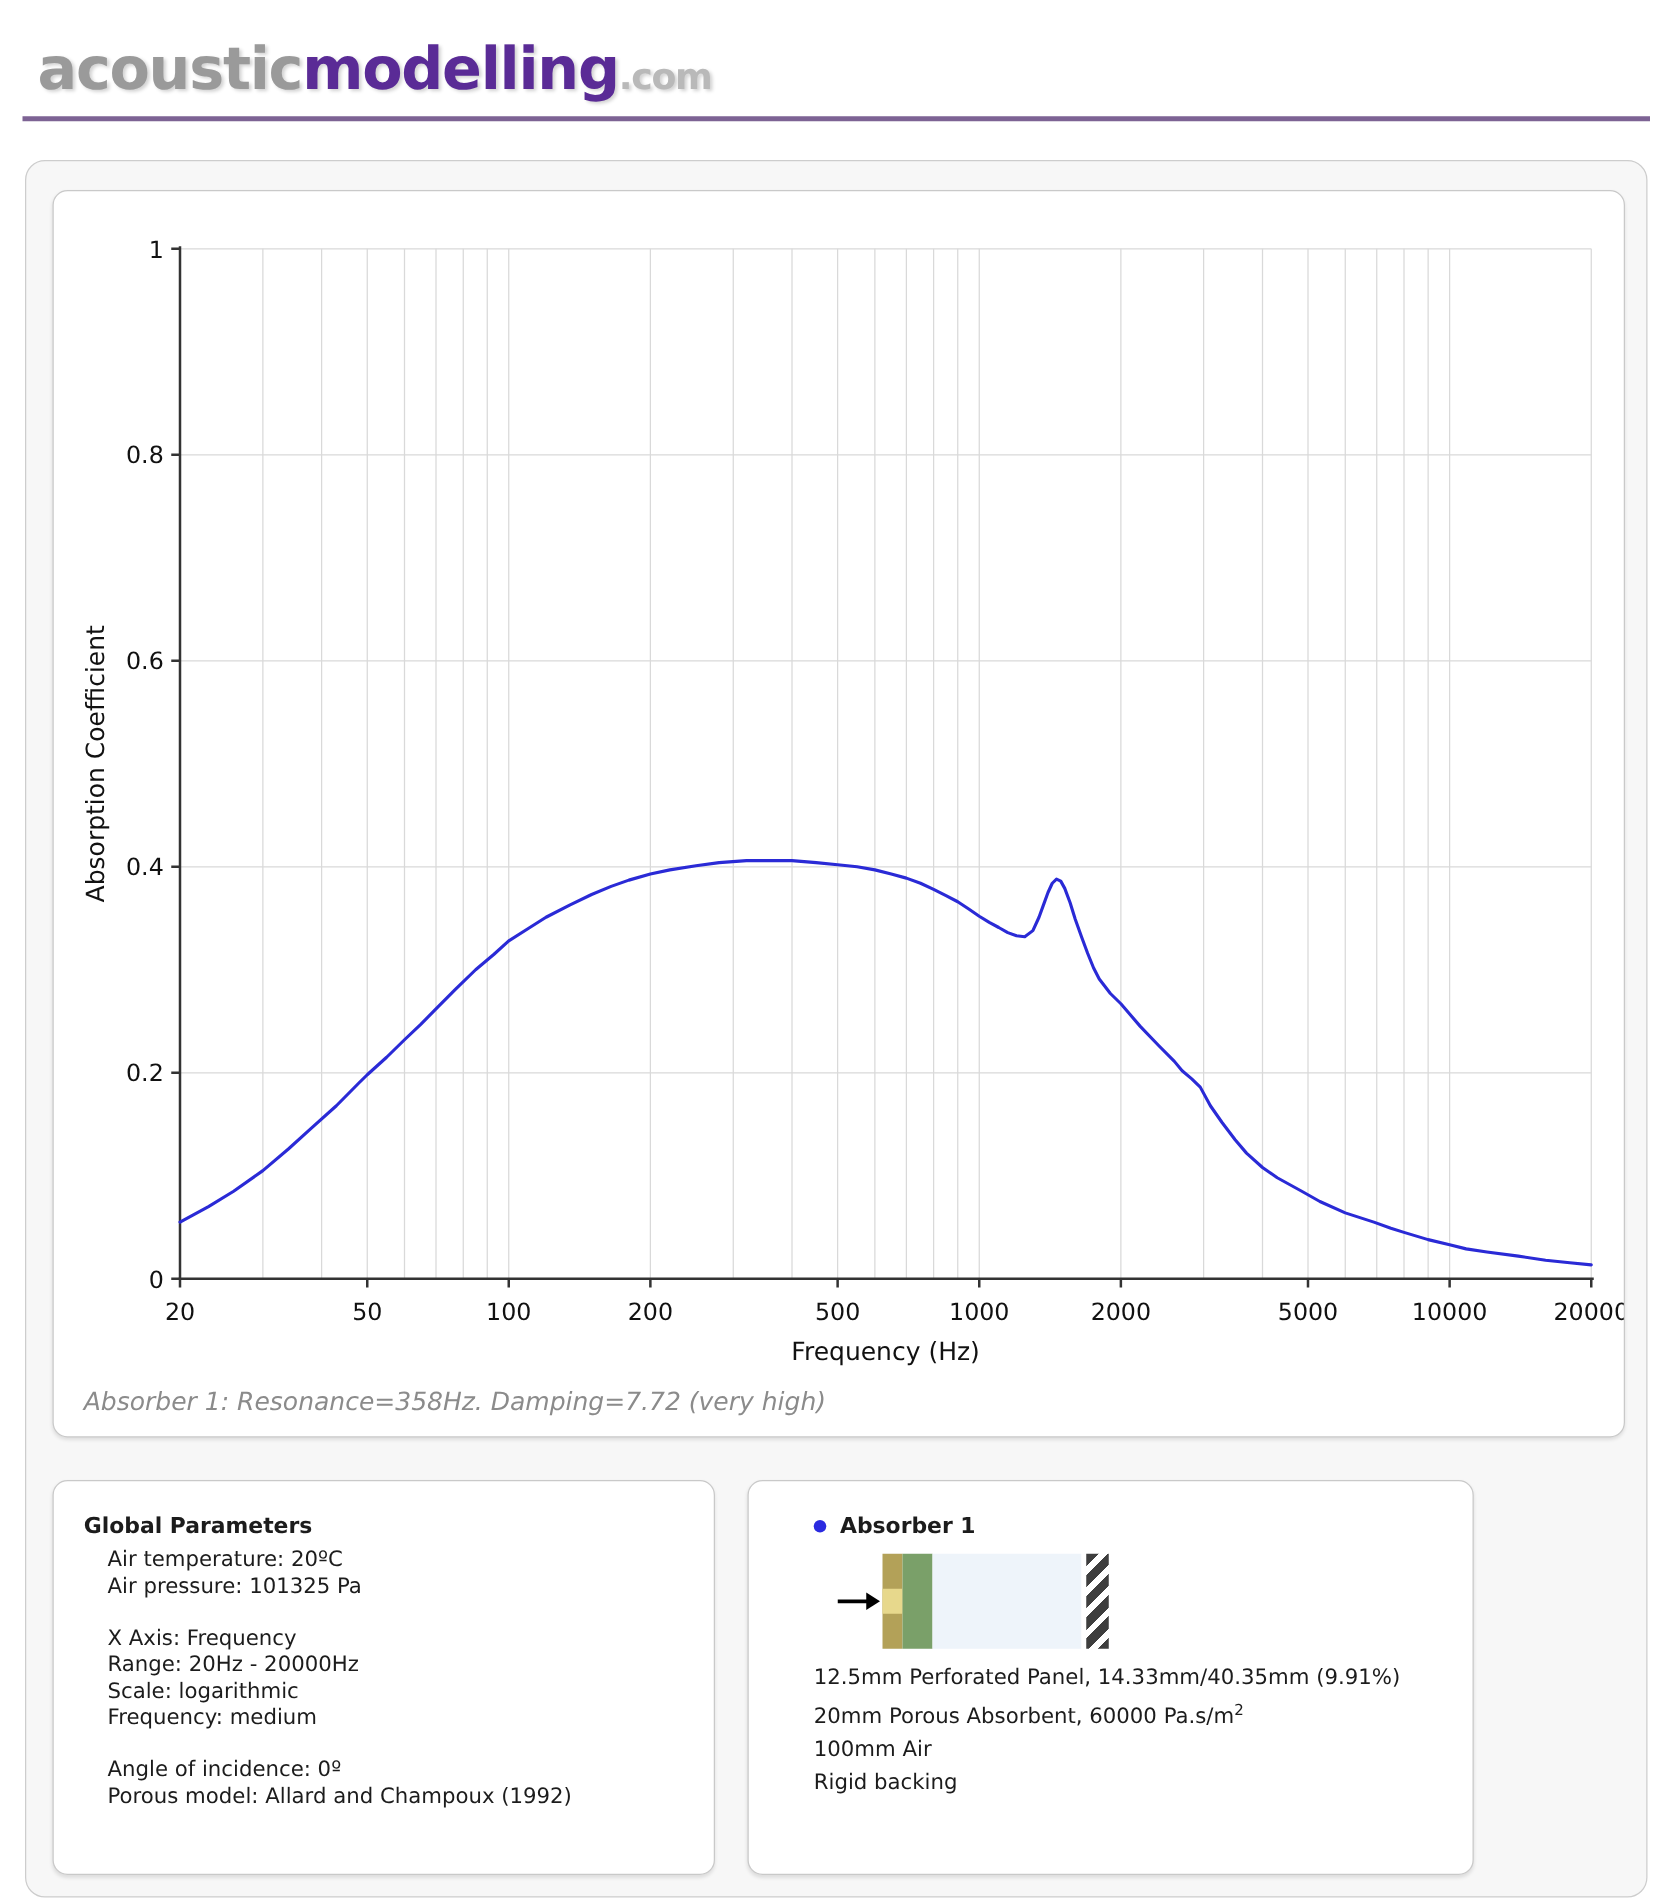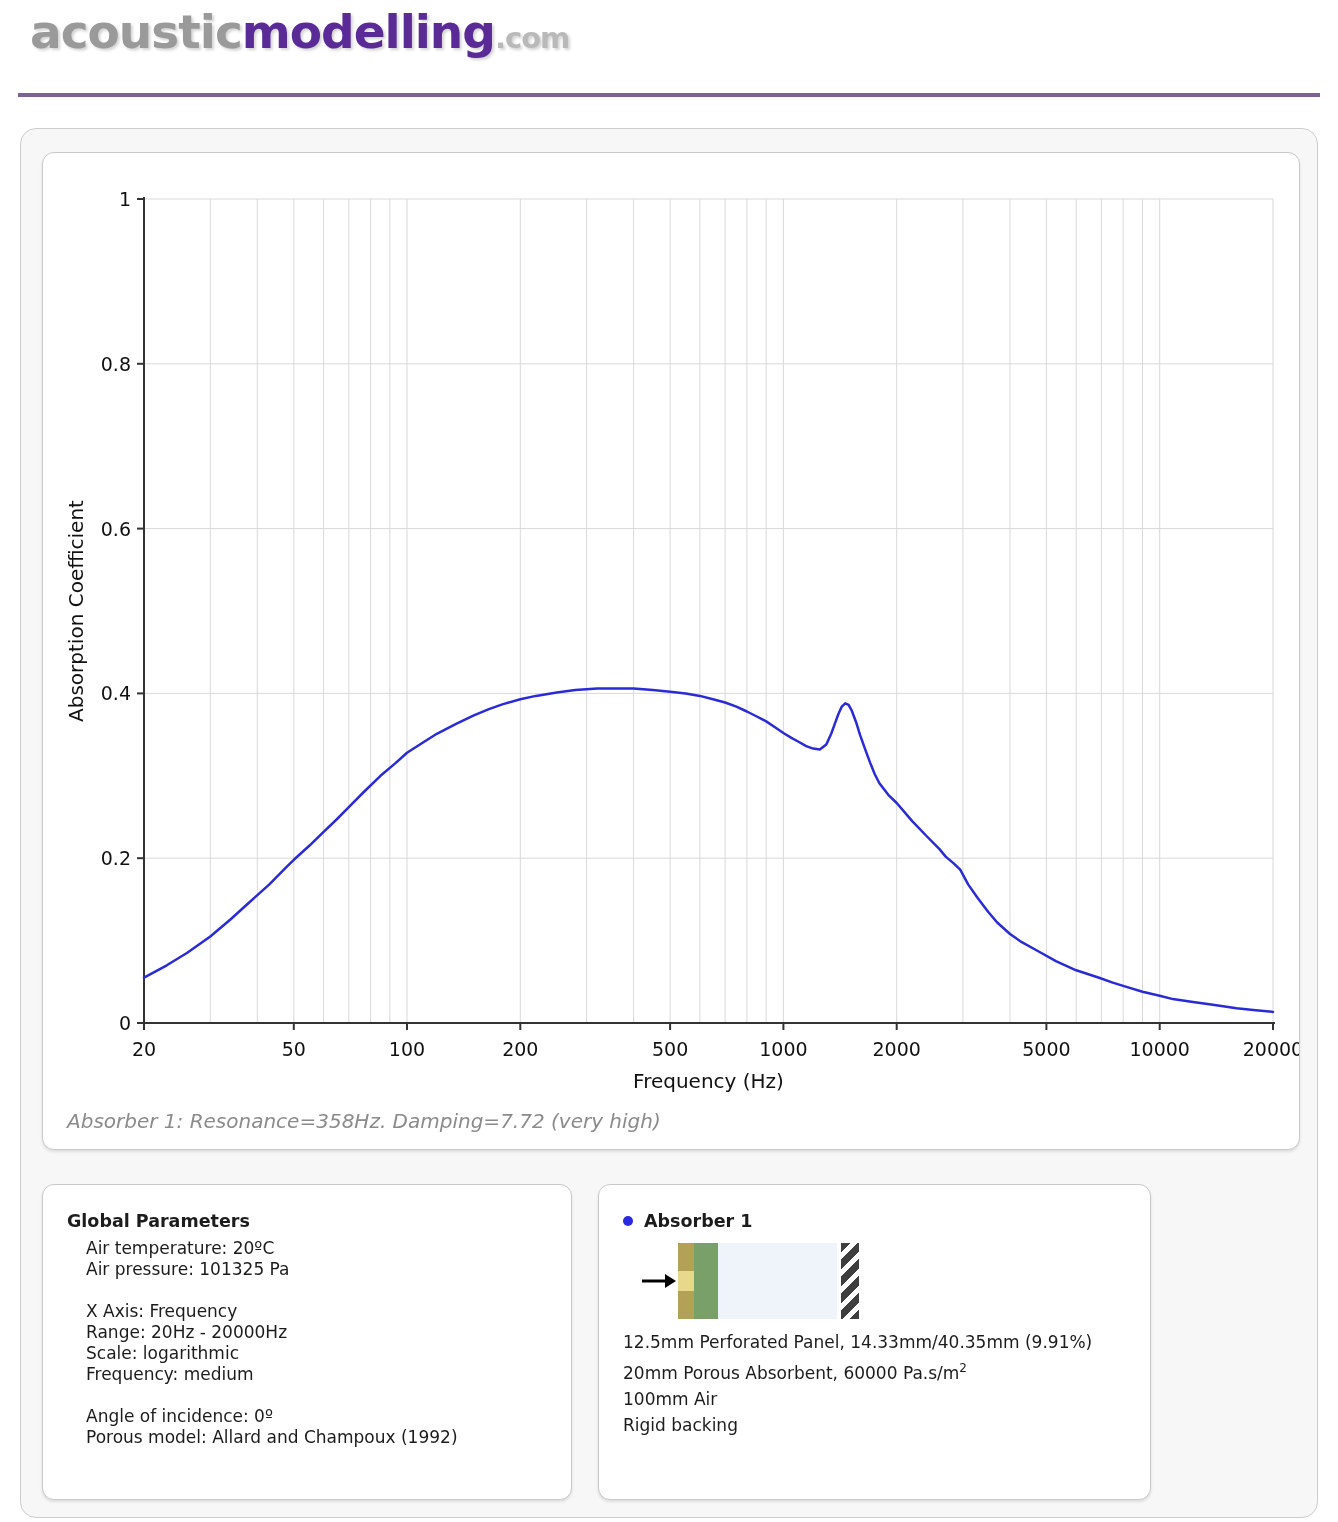--- a/index.html
+++ b/index.html
@@ -2,21 +2,21 @@
 <html><head>
 <meta charset="utf-8">
 <style>
   html,body{margin:0;padding:0;}
   body{
     width:1338px;height:1522px;position:relative;overflow:hidden;
     background:#ffffff;color:#1c1c1c;
     font-family:"DejaVu Sans","Liberation Sans",sans-serif;
   }
   
-  .logo{position:absolute;left:30px;top:4px;font-weight:bold;font-size:47px;
+  .logo{position:absolute;left:30px;top:28px;font-weight:bold;font-size:47px;
         letter-spacing:-1px;text-shadow:2px 2px 3px #d2d2d2;white-space:nowrap;cursor:pointer;}
   .logo .p1{color:#9a9a9a;}
   .logo .p2{color:#5a2b96;}
   .logo .p3{color:#b9b9b9;font-size:29px;}
   .toprule{position:absolute;left:18px;top:93px;width:1302px;height:4px;background:#7d6394;}
 
   
   .panel{position:absolute;left:20px;top:128px;width:1296px;height:1388px;
          background:#f7f7f7;border:1px solid #cdcdcd;border-radius:16px;}
 
@@ -29,21 +29,21 @@
   .chart-caption{position:absolute;left:24px;top:956px;font-size:20px;font-style:italic;color:#8b8b8b;}
 
   svg .grid{stroke:#d9d9d9;stroke-width:1;}
   svg .axis{stroke:#333333;stroke-width:2;}
   svg .tick{stroke:#333333;stroke-width:2;}
   svg .tlabel{font-size:19px;fill:#111111;font-family:"DejaVu Sans","Liberation Sans",sans-serif;}
   svg .atitle{font-size:20px;fill:#111111;font-family:"DejaVu Sans","Liberation Sans",sans-serif;}
 
   
   .gp-card{left:21px;top:1055px;width:528px;height:314px;}
-  .ab-card{left:577px;top:1055px;width:551px;height:314px;}
+  .ab-card{left:577px;top:1055px;width:551px;height:314px;padding-left:28px;}
   .card-inner{padding:26px 20px 0 24px;}
   .card-title{font-size:17.5px;font-weight:bold;margin-bottom:7px;}
   .param-line{font-size:17px;line-height:21px;min-height:21px;white-space:pre;margin-left:19px;}
 
   .ab-header{display:flex;align-items:center;margin-bottom:2px;}
   .bullet{width:10px;height:10px;border-radius:50%;background:#2a2ae0;margin-right:11px;flex:0 0 auto;}
   .ab-title{font-size:17.5px;font-weight:bold;}
 
   .diagram{position:relative;height:76px;margin:12px 0 10px 19px;width:240px;}
   .diagram .arrow{position:absolute;left:0;top:29px;}

